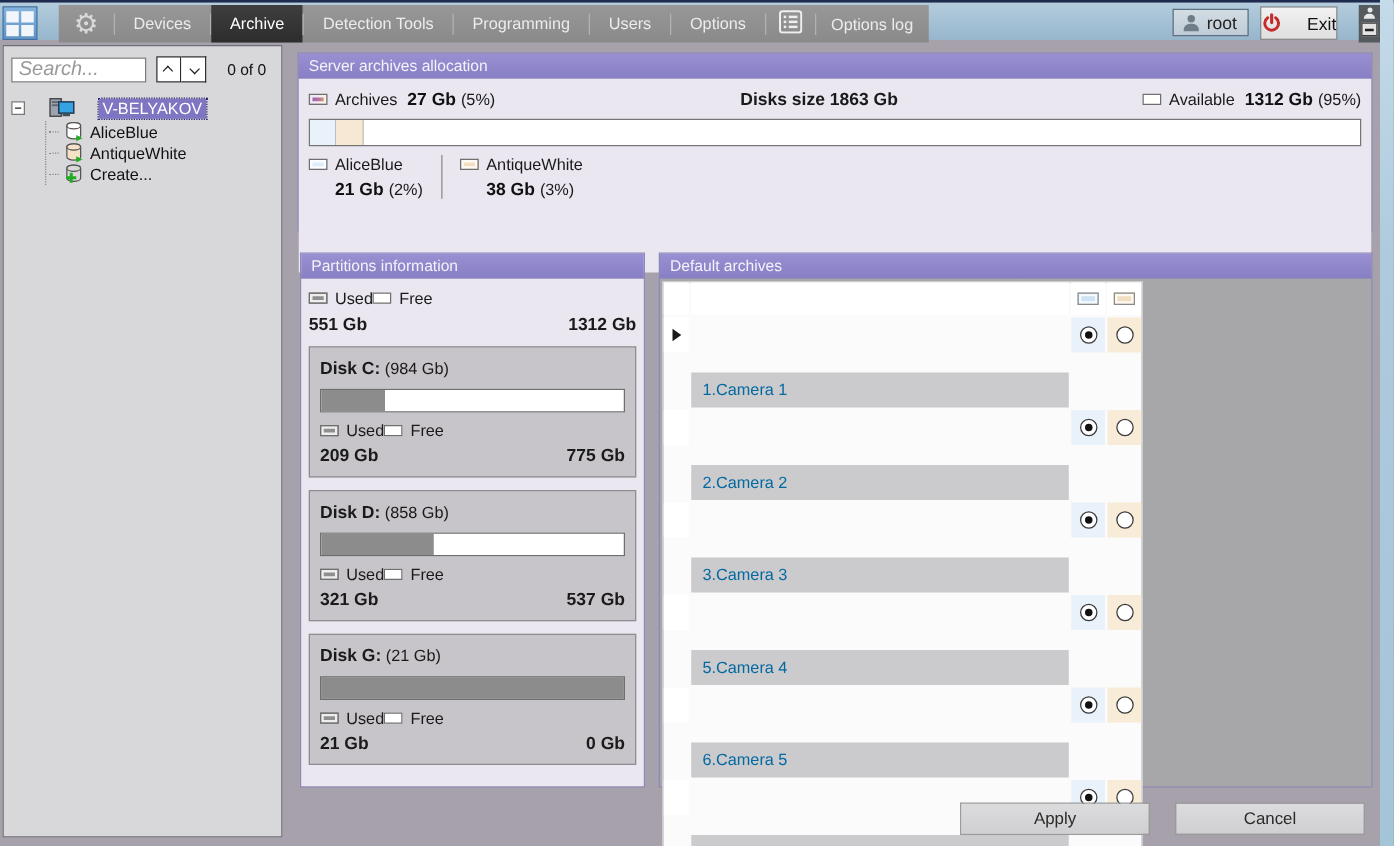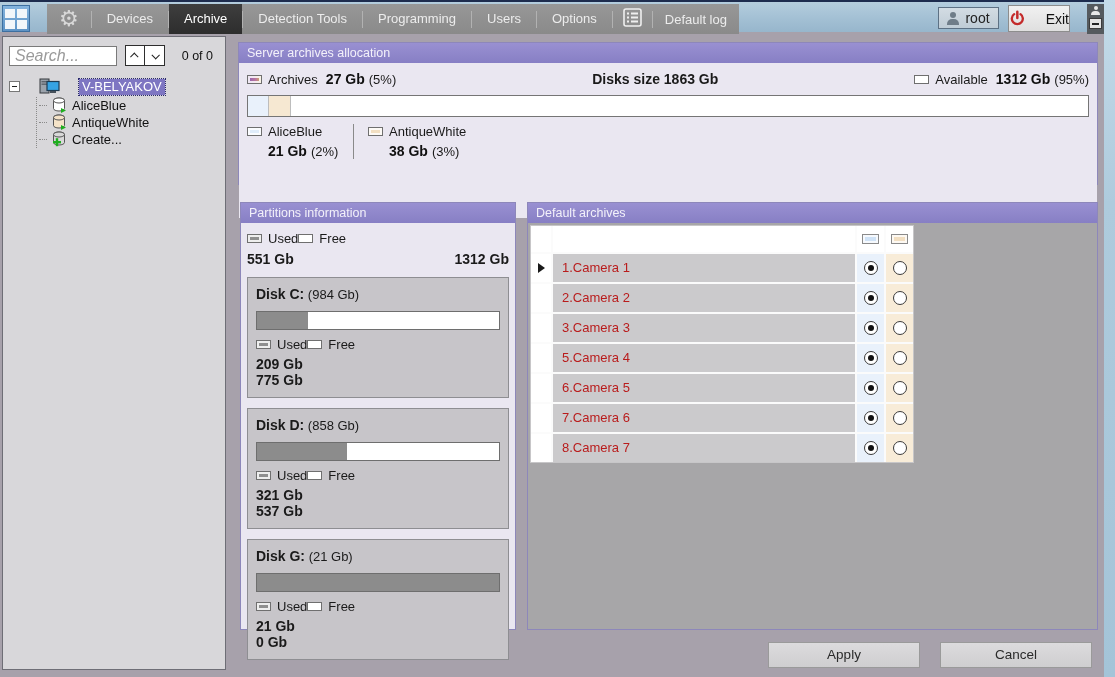--- a/index.html
+++ b/index.html
@@ -137,31 +137,31 @@
   .part-body { height:406px; padding:8px 6px; }
   .pair-row { display:flex; align-items:center; justify-content:flex-start; }
   .pair-cell { display:flex; align-items:center; }
   .vals-row { display:flex; justify-content:space-between; margin-top:5px; font-size:14px; font-weight:bold; }
   .disk-card { margin-top:10px; background:#c7c5c9; border:1px solid #8e8e92; padding:8px 8px 9px 8px; }
   .disk-title { font-size:13px; }
   .disk-title .dname { font-weight:bold; font-size:14px; }
   .disk-bar { margin-top:9px; height:19px; background:#fff; border:1px solid #6e6e6e; }
   .disk-fill { height:100%; background:#8c8c8c; }
   .disk-card .pair-row { margin-top:7px; }
-  .disk-card .vals-row { margin-top:4px;flex-direction:column; }
+  .disk-card .vals-row { margin-top:4px; }
 
   
   .arch-panel { left:527px; top:202px; width:571px; height:428px; }
   .arch-body { height:406px; background:#a7a6a8; padding:2px 0 0 2px; }
   .arch-table { display:grid; grid-template-columns:20px 302px 27px 27px; gap:2px; background:#fbfbfb; width:fit-content; border:1px solid #c7c6c8; }
   .hcell { height:26px; background:#fff; display:flex; align-items:center; justify-content:center; }
   .col-sw { width:17px; height:10px; border:1px solid #8a8a8a; box-shadow:inset 0 0 0 2px rgba(255,255,255,.8); }
   .sel-cell { background:#fff; height:28px; display:flex; align-items:center; justify-content:center; }
   .row-arrow { width:0; height:0; border-left:7px solid #1a1a1a; border-top:5px solid transparent; border-bottom:5px solid transparent; }
-  .name-cell { background:#cbcacc; height:28px; line-height:28px; padding-left:9px; font-size:13px; color:#b91c1c; }
+  .name-cell { background:#cbcacc; height:28px; line-height:28px; padding-left:9px; font-size:13px; color:#0369a1;margin-top:44px; }
   .radio-cell { height:28px; display:flex; align-items:center; justify-content:center; }
   .radio { width:14px; height:14px; border-radius:50%; background:#fff; border:1.5px solid #3a3a3a; position:relative; }
   .radio.sel::before { content:""; position:absolute; left:3px; top:3px; width:6px; height:6px; border-radius:50%; background:#111; }
 
   
   .footer-btn {
     position:absolute; top:642px; width:152px; height:26px;
     background:linear-gradient(180deg,#dcdbdd,#cfced0);
     border:1px solid #9a9a9a; font-family:"Liberation Sans",sans-serif;
     font-size:13.5px; color:#2a2a2a; text-align:center; line-height:24px; cursor:default;
@@ -202,21 +202,21 @@
           <rect x="1" y="1" width="17" height="17" rx="2" fill="none" stroke="#efefef" stroke-width="1.6"></rect>
           <rect x="4" y="4.5" width="2" height="2" fill="#efefef"></rect>
             <rect x="8" y="4.5" width="7" height="2" fill="#efefef"></rect>
           <rect x="4" y="8.5" width="2" height="2" fill="#efefef"></rect>
             <rect x="8" y="8.5" width="7" height="2" fill="#efefef"></rect>
           <rect x="4" y="12.5" width="2" height="2" fill="#efefef"></rect>
             <rect x="8" y="12.5" width="7" height="2" fill="#efefef"></rect>
         </svg>
       </span>
       <span class="vdiv"></span>
-      <span class="syslog-label">Default log</span>
+      <span class="syslog-label">Options log</span>
     </span>
   </div>
   <div class="root-badge">
     <span class="person-icon"></span>
     <span>root</span>
   </div>
   <div class="exit-btn">
     <svg width="17" height="17" viewBox="0 0 20 20">
       <path d="M10 2 v7.5" stroke="#c42b2b" stroke-width="3" fill="none" stroke-linecap="round"></path>
       <path d="M6.2 4.8 a6.6 6.6 0 1 0 7.6 0" stroke="#c42b2b" stroke-width="2.8" fill="none" stroke-linecap="round"></path>

